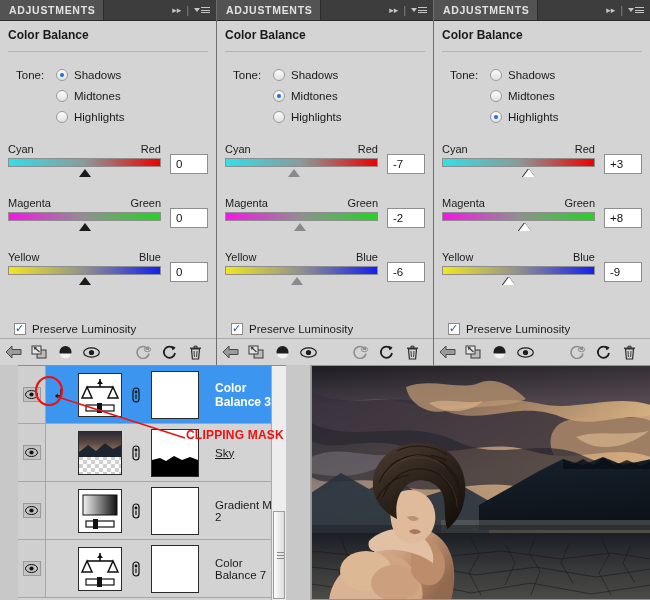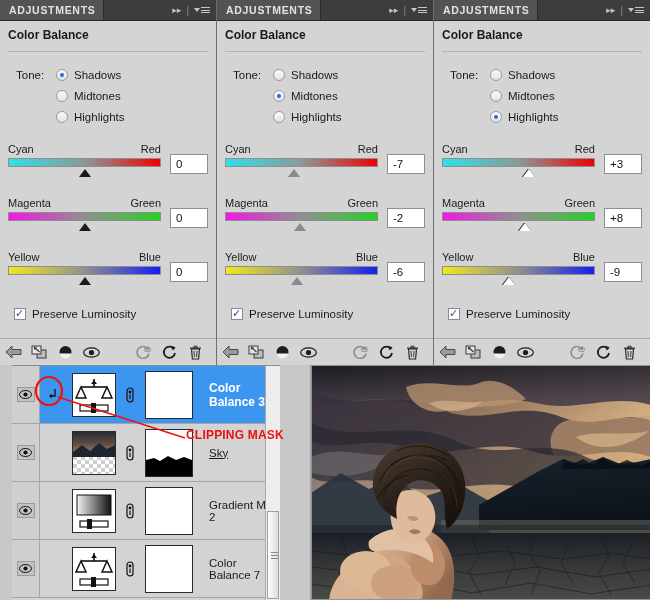--- a/index.html
+++ b/index.html
@@ -125,21 +125,21 @@
     background: #ffffff;
     border: 1px solid #8e8e8e;
     font-size: 11.5px; color: #111;
     display: flex; align-items: center;
     padding-left: 5px;
   }
 
   
   .preserve-row {
     display: flex; align-items: center; gap: 6px;
-    padding-left: 14px; margin-top: 3px;
+    padding-left: 14px; margin-top: 18px;
   }
   .chk {
     width: 12px; height: 12px;
     background: #fff; border: 1px solid #8a8a8a;
     position: relative; flex: none;
   }
   .chk.on::after {
     content: "✓"; position: absolute;
     left: 0px; top: -2px;
     font-size: 11px; color: #2a4f9e; line-height: 12px;
@@ -154,21 +154,21 @@
     display: flex; align-items: center;
   }
   .tb-icon {
     width: 26px; height: 22px;
     display: flex; align-items: center; justify-content: center;
   }
   .tb-gap { width: 26px; }
 
   
   .layers-panel {
-    position: absolute; left: 12px; top: 365px;
+    position: absolute; left: 18px; top: 365px;
     width: 268px; height: 235px;
     background: #d3d3d3;
     border-top: 1px solid #8d8d8d;
     overflow: hidden;
   }
   .layer-row {
     position: relative;
     height: 58px;
     display: flex; align-items: center;
     border-bottom: 1px solid #a6a6a6;

